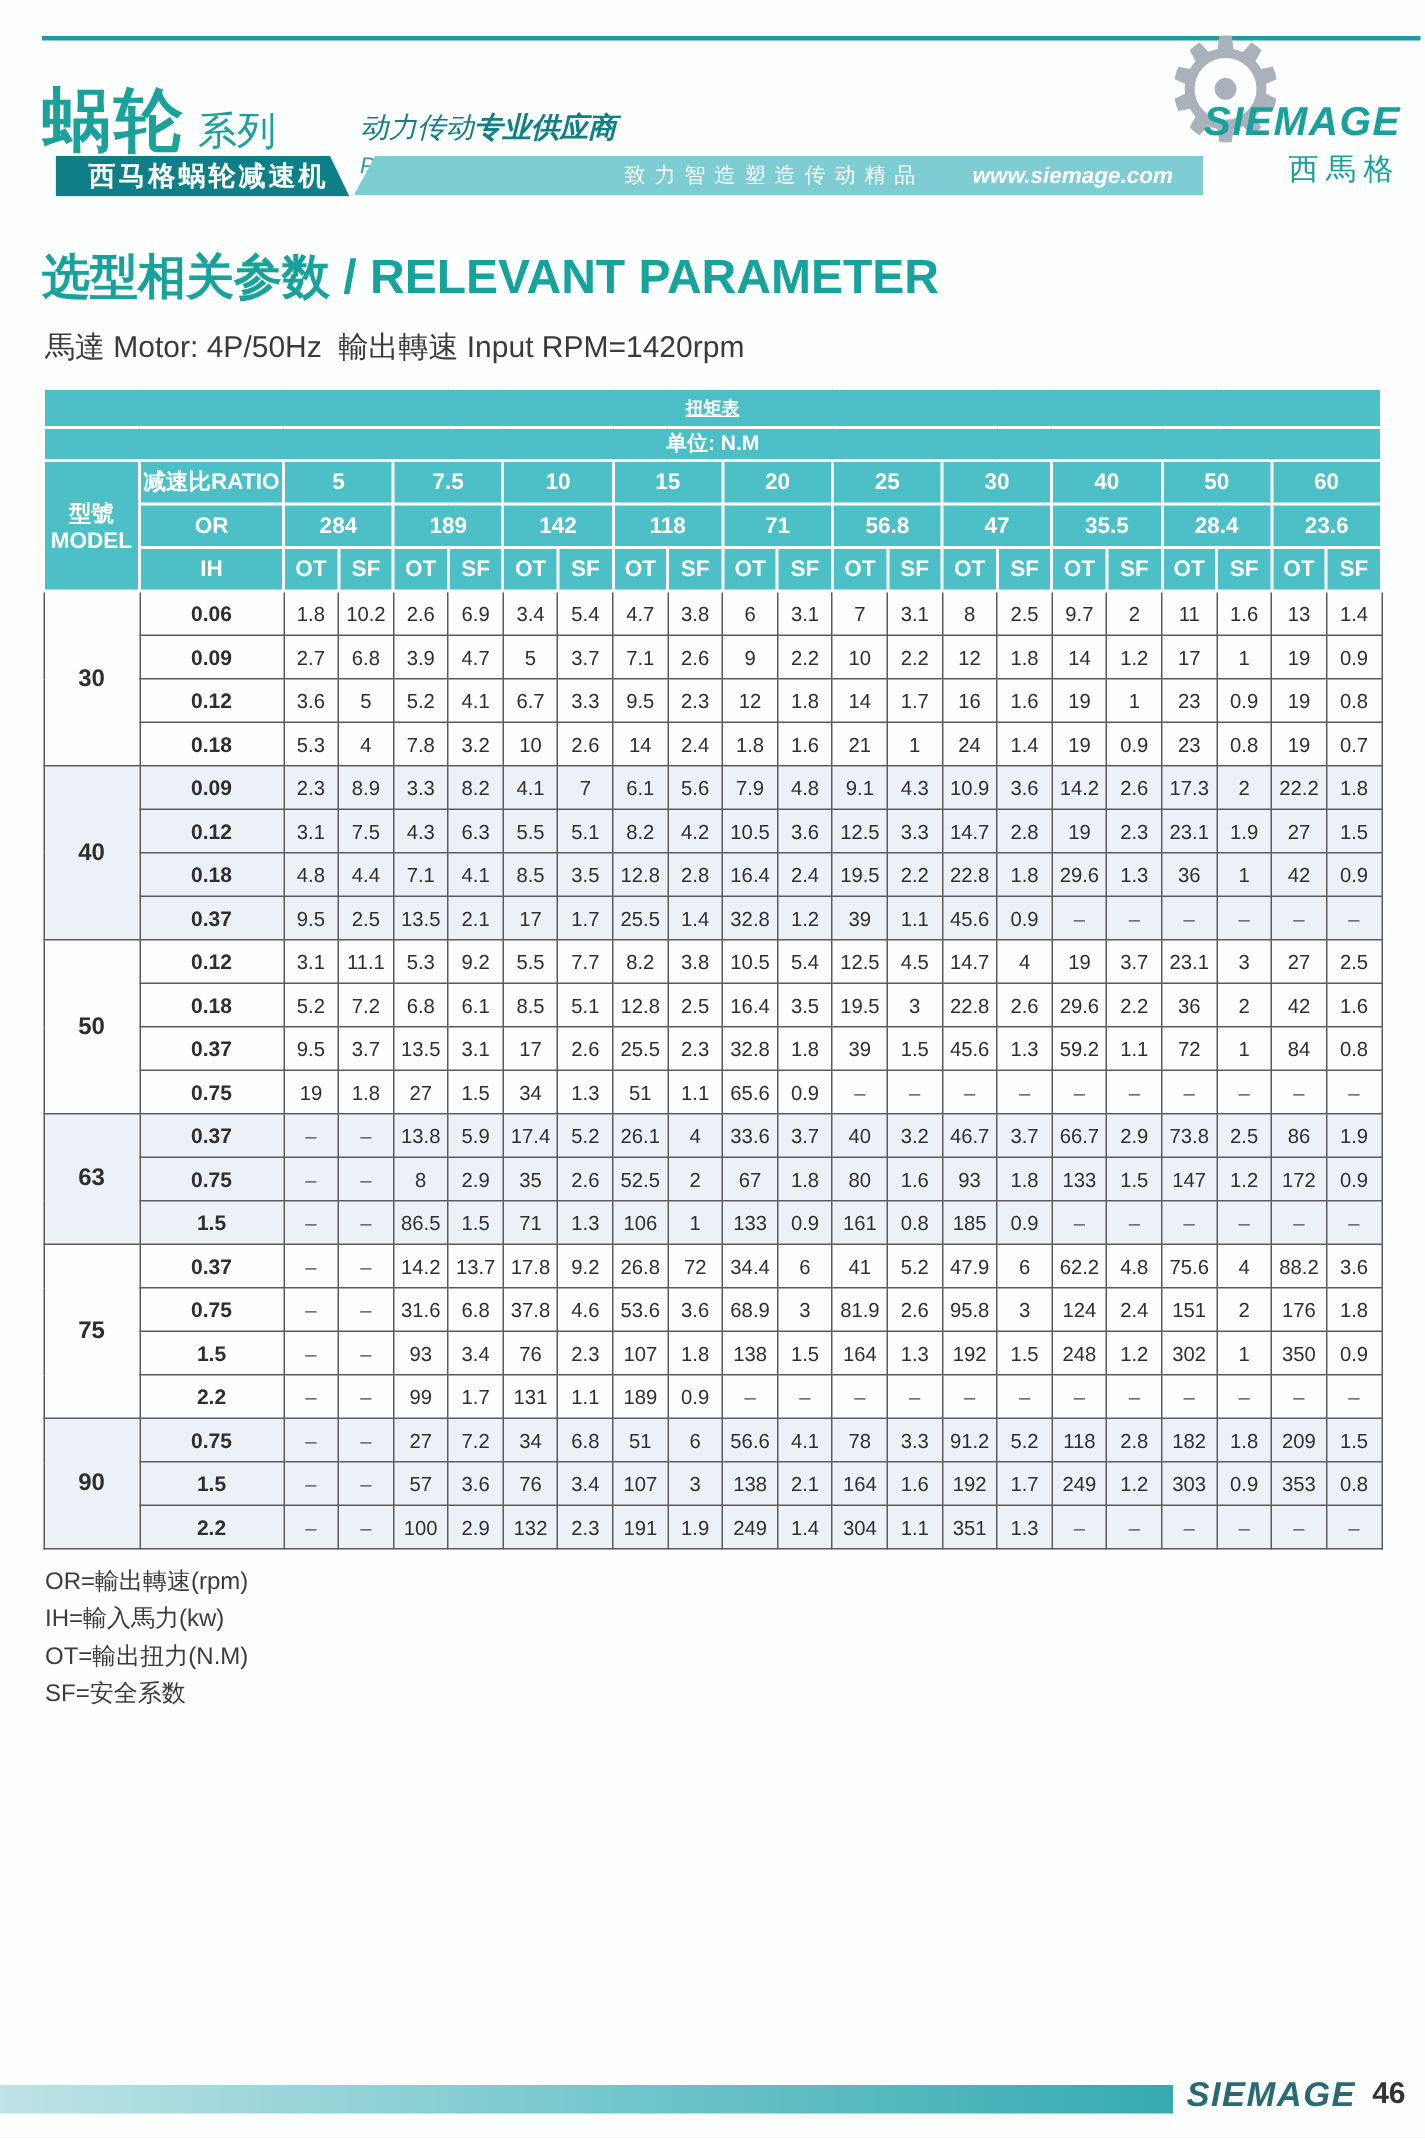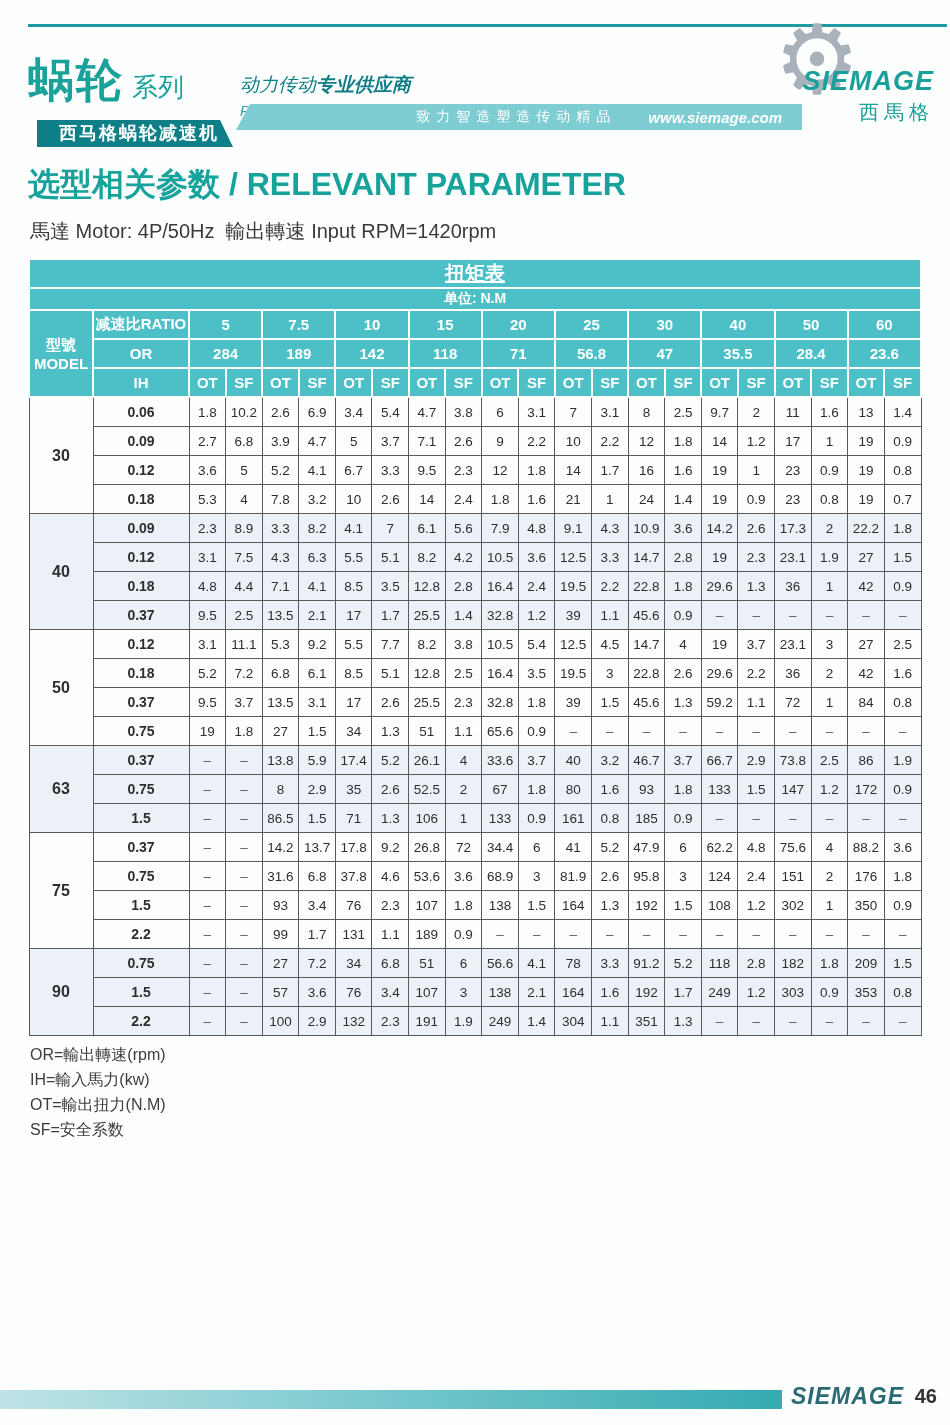--- a/index.html
+++ b/index.html
@@ -9,21 +9,21 @@
   .top-rule{position:absolute;left:28px;right:3px;top:24px;height:3px;background:#1e9aa2;}
 
   
   .brand{position:absolute;left:28px;top:50px;color:#1aa29a;white-space:nowrap;}
   .brand .big{font-size:46px;font-weight:900;letter-spacing:2px;}
   .brand .small{font-size:26px;font-weight:500;margin-left:8px;}
 
   .dark-bar{position:absolute;left:37px;top:104px;width:196px;height:27px;background:#0e7f87;
             clip-path:polygon(0 0,calc(100% - 13px) 0,100% 100%,0 100%);
             color:#fff;font-size:18px;font-weight:700;line-height:27px;padding-left:22px;
-            letter-spacing:2px;box-sizing:border-box;margin-top:16px;}
+            letter-spacing:2px;box-sizing:border-box;}
   .light-bar{position:absolute;left:236px;top:104px;width:566px;height:26px;background:#7ecdd3;
              clip-path:polygon(14px 0,100% 0,100% 100%,0 100%);
              display:flex;align-items:center;justify-content:flex-end;gap:32px;
              padding-right:20px;box-sizing:border-box;color:#fff;}
   .light-bar .tagline{font-size:14px;letter-spacing:6px;}
   .light-bar .site{font-size:15px;font-weight:700;font-style:italic;}
 
   .slogan{position:absolute;left:240px;top:72px;font-style:italic;}
   .slogan .cn{font-size:19px;color:#117e86;}
   .slogan .cn b{font-weight:900;}
@@ -39,21 +39,21 @@
   .page-title{position:absolute;left:28px;top:163px;font-size:32px;color:#17a29b;white-space:nowrap;}
   .page-title .cn{font-weight:600;}
   .page-title .en{font-weight:800;}
   .motor-line{position:absolute;left:30px;top:218px;font-size:20px;color:#3a3a3a;white-space:pre;}
 
   
   table.tq{position:absolute;left:28px;top:258px;width:892px;border-collapse:collapse;
            table-layout:fixed;border:1px solid #5a6066;}
   table.tq th{background:#4cc0c6;color:#fff;border:2px solid #fdfdfd;font-weight:600;
               text-align:center;padding:0;}
-  table.tq .cap-row th{height:24px;font-size:20px;text-decoration:underline;}
+  table.tq .cap-row th{height:24px;font-size:12px;text-decoration:underline;}
   table.tq .unit-row th{height:20px;font-size:14px;}
   table.tq .hdr th{height:27px;font-size:15px;}
   table.tq td{border:1px solid #5a5a5a;text-align:center;height:28px;font-size:13.5px;
               color:#2e2e2e;padding:0;}
   table.tq tr.tint td{background:#ecf1f7;}
   table.tq tr.plain td{background:#fcfdfe;}
   table.tq td.model-cell{font-weight:700;font-size:16px;}
   table.tq td.ih-cell{font-size:14px;font-weight:bold;}
   table.tq td.dash{color:#555;}
 
@@ -589,21 +589,21 @@
           <td class="">76</td>
           <td class="">2.3</td>
           <td class="">107</td>
           <td class="">1.8</td>
           <td class="">138</td>
           <td class="">1.5</td>
           <td class="">164</td>
           <td class="">1.3</td>
           <td class="">192</td>
           <td class="">1.5</td>
-          <td class="">108</td>
+          <td class="">248</td>
           <td class="">1.2</td>
           <td class="">302</td>
           <td class="">1</td>
           <td class="">350</td>
           <td class="">0.9</td>
         </tr>
         <tr class="plain">
           <td class="ih-cell">2.2</td>
           <td class="dash">–</td>
           <td class="dash">–</td>

